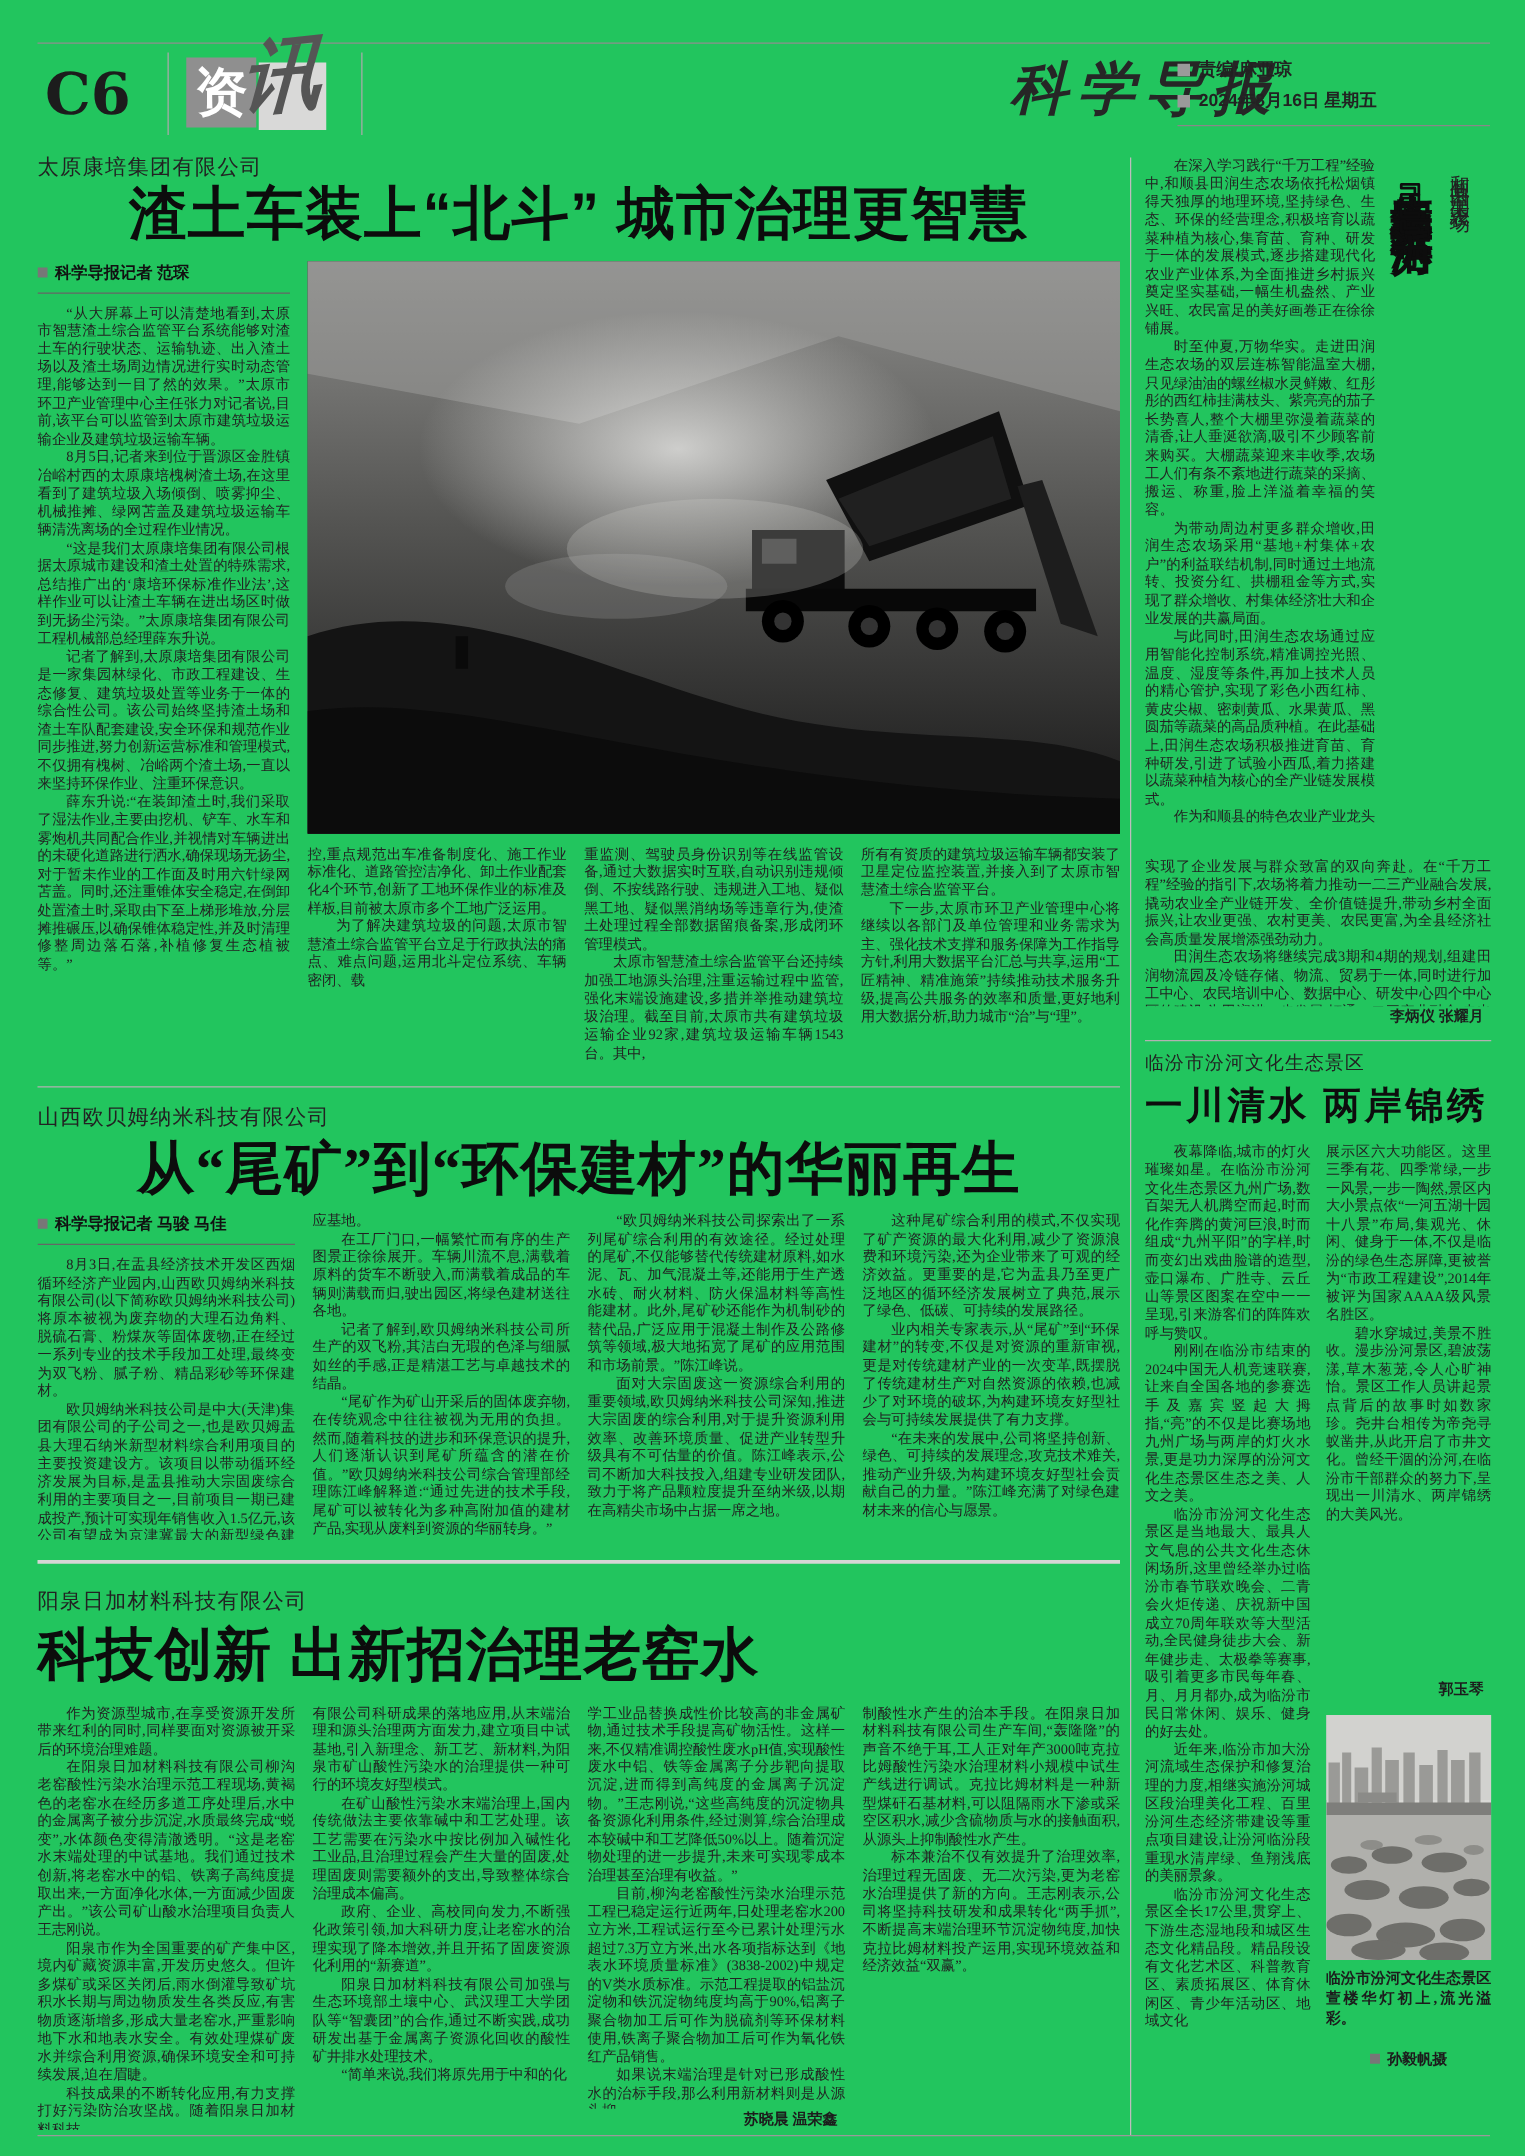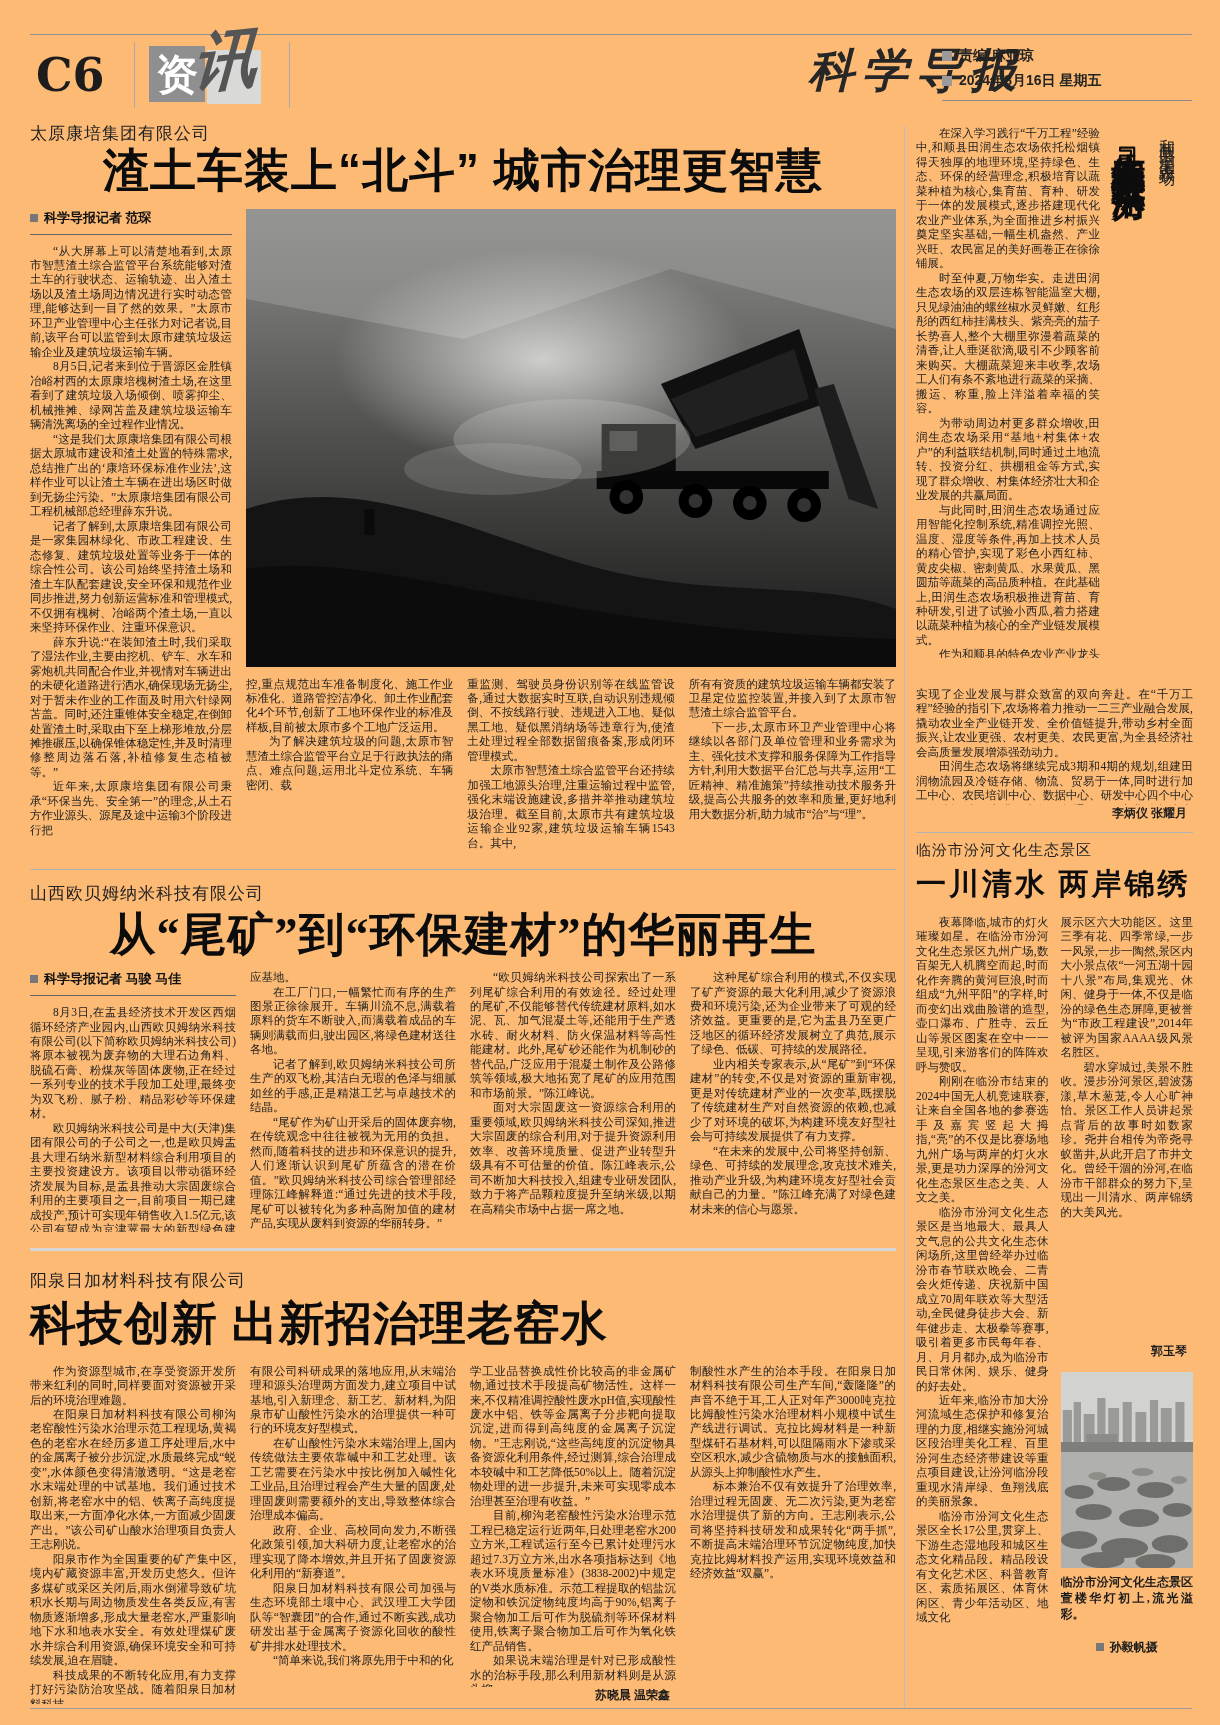--- a/index.html
+++ b/index.html
@@ -1,16 +1,16 @@
 <!DOCTYPE html>
 <html><head>
 <meta charset="utf-8">
 <style>
   html,body{margin:0;padding:0;background:#e9e9e7;}
-  .page{position:relative;width:1220px;height:1725px;margin:0 auto;background:#fdba74;
+  .page{position:relative;width:1220px;height:1725px;margin:0 auto;background:#22c55e;
         font-family:"Liberation Serif","DejaVu Serif",serif;color:#1c1c1c;overflow:hidden;}
   
   .header{position:absolute;left:30px;right:28px;top:26px;height:92px;}
   .header-topline{position:absolute;top:8px;left:0;right:0;border-top:1px solid #8f8f8f;}
   .pageno{position:absolute;left:6px;top:22px;font-size:46px;font-weight:bold;font-family:"DejaVu Serif",serif;}
   .logo-wrap{position:absolute;left:104px;top:16px;width:130px;height:66px;
              border-left:1px solid #aaa;border-right:1px solid #aaa;padding:0 12px;}
   .logo-box1{position:absolute;left:14px;top:4px;width:56px;height:56px;background:#8f8f8f;
              color:#fff;font-weight:bold;font-size:42px;text-align:center;line-height:58px;}
   .logo-box2{position:absolute;left:72px;top:8px;width:54px;height:54px;background:#d9d9d8;}
@@ -96,21 +96,20 @@
       <div class="h-sans center">渣土车装上“北斗” 城市治理更智慧</div>
       <div class="a1-body">
         <div class="a1-col1">
           <div class="byline"><span class="sq-sm"></span><span>科学导报记者 范琛</span></div>
           <div>
               <p class="para">“从大屏幕上可以清楚地看到,太原市智慧渣土综合监管平台系统能够对渣土车的行驶状态、运输轨迹、出入渣土场以及渣土场周边情况进行实时动态管理,能够达到一目了然的效果。”太原市环卫产业管理中心主任张力对记者说,目前,该平台可以监管到太原市建筑垃圾运输企业及建筑垃圾运输车辆。</p>
               <p class="para">8月5日,记者来到位于晋源区金胜镇冶峪村西的太原康培槐树渣土场,在这里看到了建筑垃圾入场倾倒、喷雾抑尘、机械推摊、绿网苫盖及建筑垃圾运输车辆清洗离场的全过程作业情况。</p>
               <p class="para">“这是我们太原康培集团有限公司根据太原城市建设和渣土处置的特殊需求,总结推广出的‘康培环保标准作业法’,这样作业可以让渣土车辆在进出场区时做到无扬尘污染。”太原康培集团有限公司工程机械部总经理薛东升说。</p>
               <p class="para">记者了解到,太原康培集团有限公司是一家集园林绿化、市政工程建设、生态修复、建筑垃圾处置等业务于一体的综合性公司。该公司始终坚持渣土场和渣土车队配套建设,安全环保和规范作业同步推进,努力创新运营标准和管理模式,不仅拥有槐树、冶峪两个渣土场,一直以来坚持环保作业、注重环保意识。</p>
               <p class="para">薛东升说:“在装卸渣土时,我们采取了湿法作业,主要由挖机、铲车、水车和雾炮机共同配合作业,并视情对车辆进出的未硬化道路进行洒水,确保现场无扬尘,对于暂未作业的工作面及时用六针绿网苫盖。同时,还注重锥体安全稳定,在倒卸处置渣土时,采取由下至上梯形堆放,分层摊推碾压,以确保锥体稳定性,并及时清理修整周边落石落,补植修复生态植被等。”</p>
-              <p class="para">近年来,太原康培集团有限公司秉承“环保当先、安全第一”的理念,从土石方作业源头、源尾及途中运输3个阶段进行把</p>
             </div>
         </div>
         <div class="a1-right">
           <svg class="a1-photo" viewBox="0 0 658 458" preserveAspectRatio="none">
             <defs>
               <linearGradient id="g1" x1="0" y1="0" x2="0" y2="1">
                 <stop offset="0" stop-color="#8d8d8b"></stop>
                   <stop offset="0.45" stop-color="#555553"></stop>
                   <stop offset="1" stop-color="#171717"></stop>
               </linearGradient>

